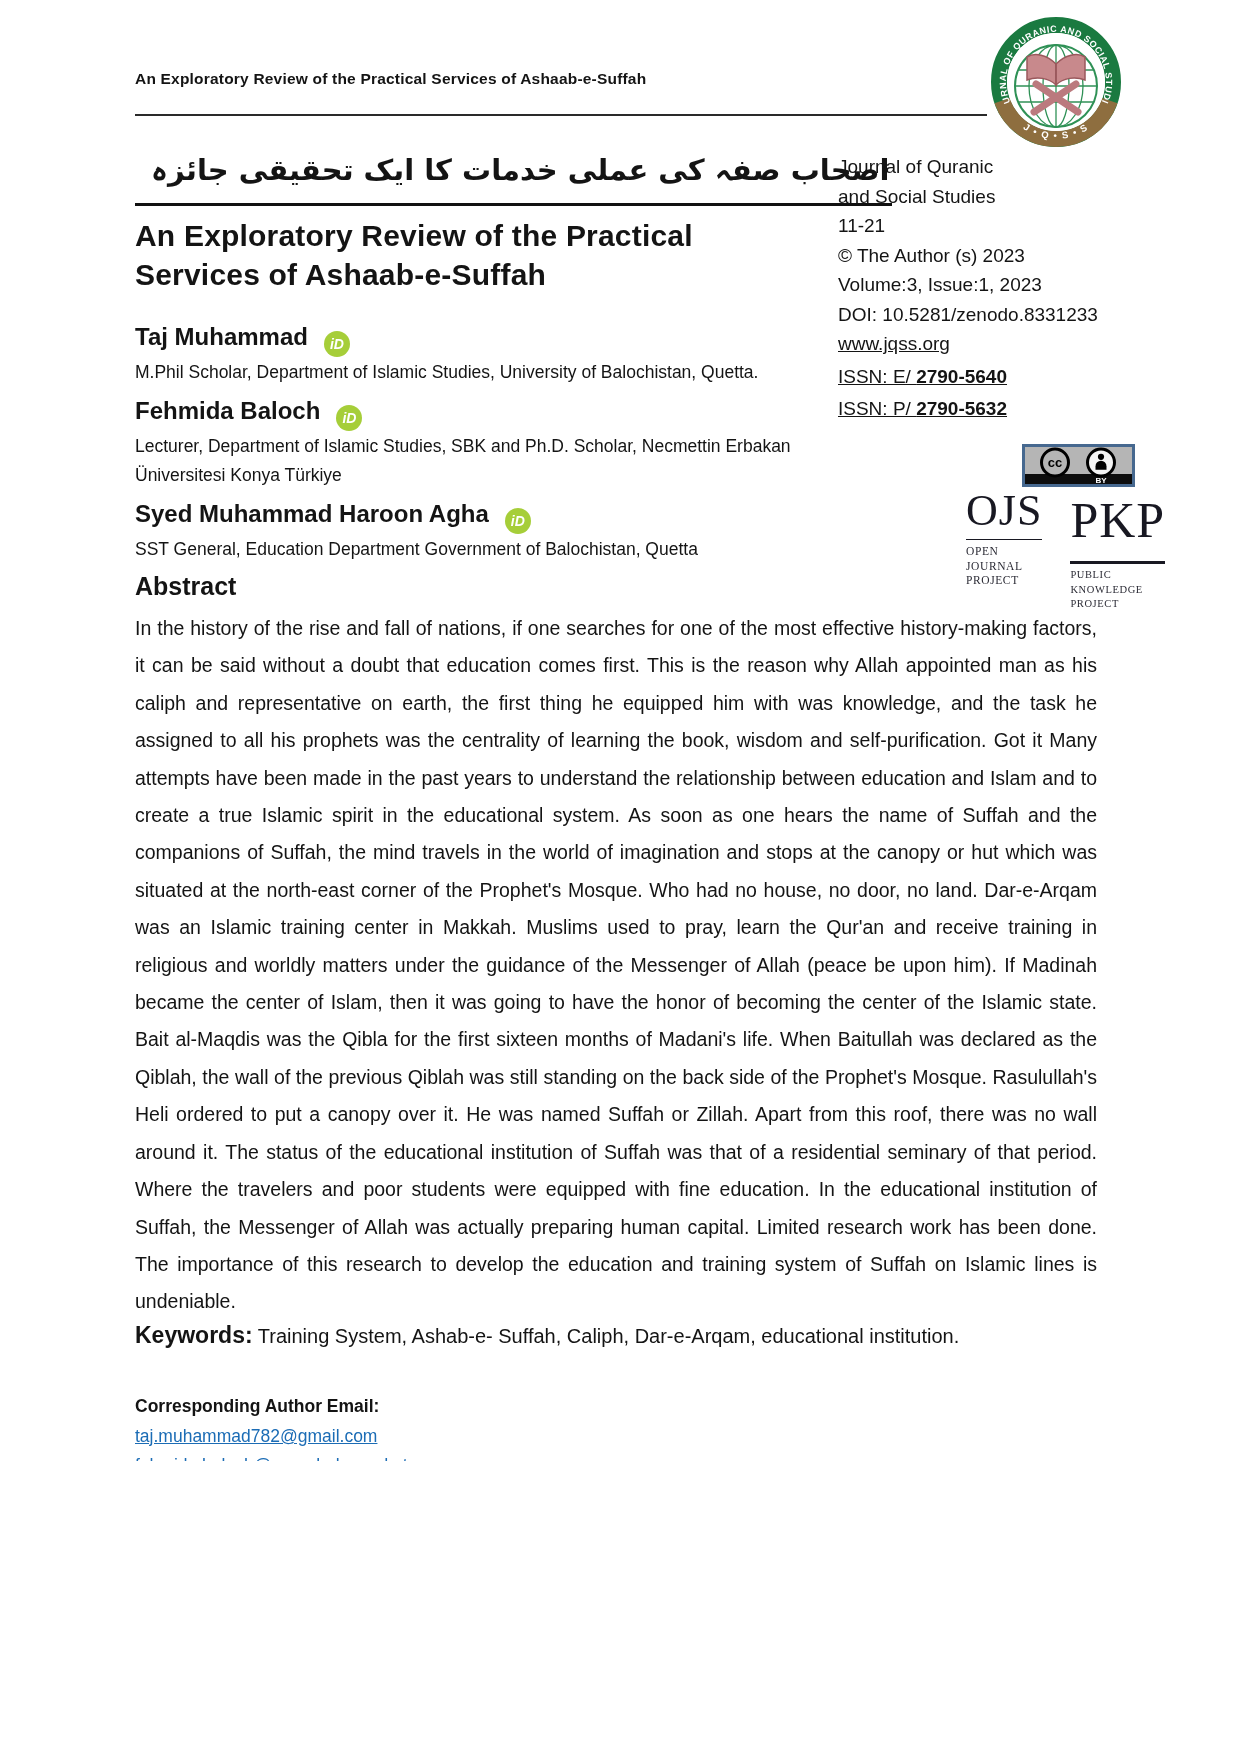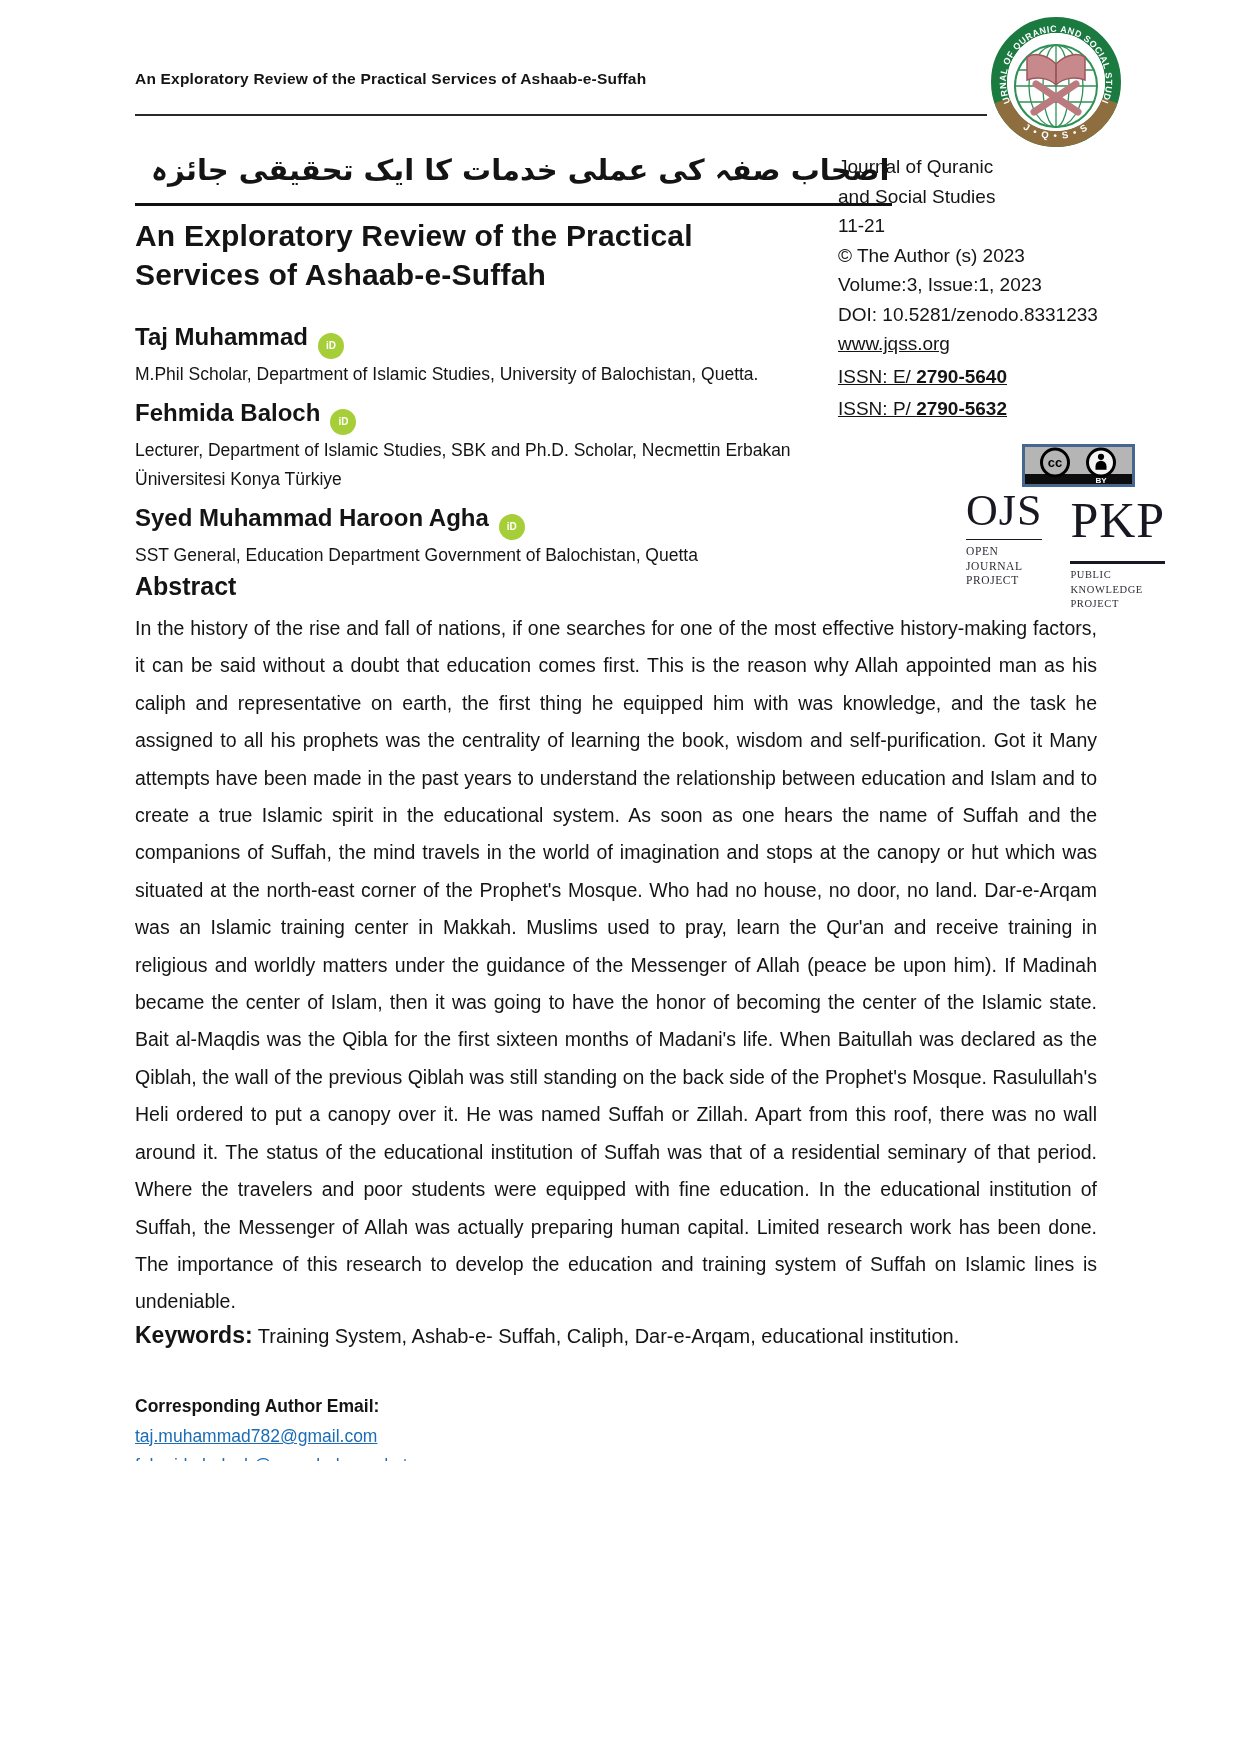--- a/index.html
+++ b/index.html
@@ -20,22 +20,22 @@
     direction:rtl; border-bottom:3px solid #111; padding:0 2px 9px 16px; line-height:48px;
   }
   .main-title {
     position:absolute; left:135px; top:216px; font-size:30px; font-weight:bold; line-height:39px; letter-spacing:0.2px;
   }
   .authors { position:absolute; left:135px; top:320px; width:712px; }
   .author-row { font-size:24px; font-weight:bold; line-height:34px; margin-top:7px; }
   .author-row:first-child { margin-top:0; }
   .orcid {
     display:inline-block; width:26px; height:26px; border-radius:50%;
-    background:#a6ce39; color:#ffffff; font-size:10px; font-weight:bold;
-    text-align:center; line-height:26px; vertical-align:-4px; margin-left:10px;
+    background:#a6ce39; color:#ffffff; font-size:14px; font-weight:bold;
+    text-align:center; line-height:26px; vertical-align:-4px; margin-left:16px;font-style:italic;
   }
   .author-affil { font-size:17.5px; font-weight:normal; line-height:29px; margin:1px 0 5px 0; }
   .right-col {
     position:absolute; left:838px; top:152px; width:298px; text-align:left;
     font-size:19px; line-height:29.5px;
   }
   .right-col .u { text-decoration:underline; }
   .right-col .issn-line { margin-top:3px; }
   .right-col b { font-weight:bold; }
   .website-link { color:#141414; cursor:pointer; }

